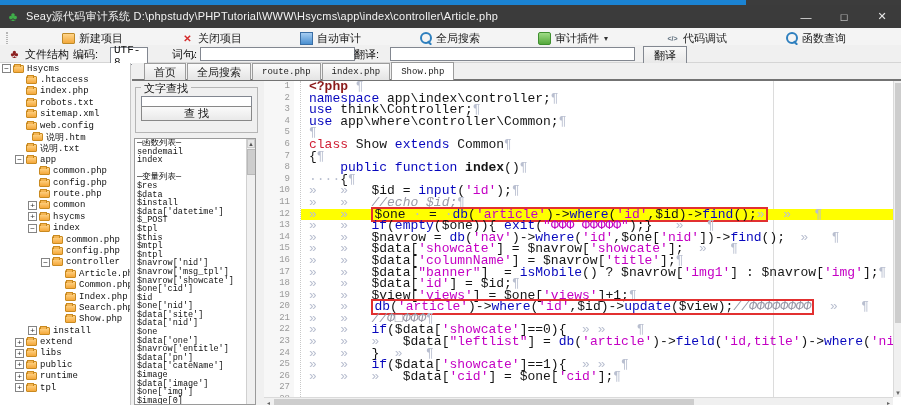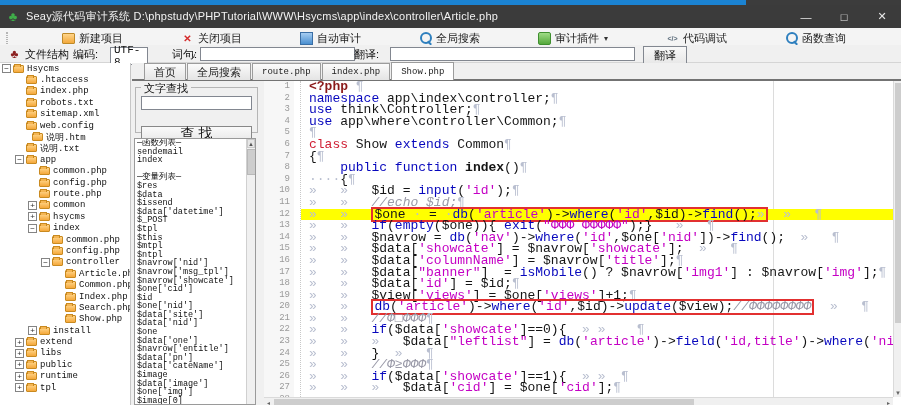--- a/index.html
+++ b/index.html
@@ -85,23 +85,23 @@
          border:1px solid #9c9c9c; border-bottom:none; background:linear-gradient(#fbfbfb,#e4e4e4);
          font-size:11px; color:#222; position:relative; top:1px; white-space:nowrap; }
   .tab.phpfile { font-family:"Liberation Mono","DejaVu Sans Mono",monospace; font-size:9px; }
   .tab.active { background:#fff; height:18px; z-index:2; }
 
   
   #midpanel { position:absolute; left:132px; top:81px; width:132px; bottom:0; background:#f0f0f0; }
   #groupbox { position:absolute; left:3px; top:6px; right:6px; height:46px; border:1px solid #b5b5b5; }
   #groupbox .gtitle { position:absolute; left:5px; top:-7px; background:#f0f0f0; padding:0 3px; font-size:11px; color:#111; }
   #find-input { position:absolute; left:5px; top:8px; right:5px; height:14px; }
-  #find-btn { position:absolute; left:5px; top:38px; right:5px; height:15px; border:1px solid #888;
+  #find-btn { position:absolute; left:5px; top:18px; right:5px; height:15px; border:1px solid #888;
               background:linear-gradient(#fafafa,#e9e9e9); display:flex; align-items:center; justify-content:center;
-              font-size:14px; color:#111; }
+              font-size:11px; color:#111; }
   #listbox { position:absolute; left:2px; top:57px; right:8px; bottom:0; background:#fff;
              border:1px solid #9a9a9a; overflow:hidden; }
   .lrow { height:8.6px; line-height:8.6px; font-family:"Liberation Mono","DejaVu Sans Mono",monospace;
           font-size:8.5px; color:#111; white-space:nowrap; padding-left:2px; }
   #list-vscroll { position:absolute; right:0; top:0; bottom:0; width:9px; background:#f0f0f0; border-left:1px solid #d0d0d0; }
   #list-vscroll .sarrow { height:9px; background:#e6e6e6; border:1px solid #c9c9c9; font-size:6px; color:#555;
           display:flex; align-items:center; justify-content:center; }
   #list-vscroll .sthumb { position:absolute; top:10px; left:0; width:9px; height:26px; background:#cdcdcd; border:1px solid #b8b8b8; }
 
   
@@ -389,21 +389,21 @@
   </div>
   <div id="listbox">
     <div id="list-rows">
         <div class="lrow">—函数列表—</div>
         <div class="lrow">sendemail</div>
         <div class="lrow">index</div>
         <div class="lrow"></div>
         <div class="lrow">—变量列表—</div>
         <div class="lrow">$res</div>
         <div class="lrow">$data</div>
-        <div class="lrow">$issend</div>
+        <div class="lrow">$install</div>
         <div class="lrow">$data['datetime']</div>
         <div class="lrow">$_POST</div>
         <div class="lrow">$tpl</div>
         <div class="lrow">$this</div>
         <div class="lrow">$mtpl</div>
         <div class="lrow">$ntpl</div>
         <div class="lrow">$navrow['nid']</div>
         <div class="lrow">$navrow['msg_tpl']</div>
         <div class="lrow">$navrow['showcate']</div>
         <div class="lrow">$one['cid']</div>
@@ -479,21 +479,20 @@
       <div class="cline"><span class="tk-w">»   »   </span><span class="tk-t">$data[</span><span class="tk-s">'showcate'</span><span class="tk-t">] = $navrow[</span><span class="tk-s">'showcate'</span><span class="tk-t">];</span><span class="tk-w">  »   ¶</span></div>
       <div class="cline"><span class="tk-w">»   »   </span><span class="tk-t">$data[</span><span class="tk-s">'columnName'</span><span class="tk-t">] = $navrow[</span><span class="tk-s">'title'</span><span class="tk-t">];</span><span class="tk-w">¶</span></div>
       <div class="cline"><span class="tk-w">»   »   </span><span class="tk-t">$data[</span><span class="tk-s">"banner"</span><span class="tk-t">]  = </span><span class="tk-k">isMobile</span><span class="tk-t">() ? $navrow[</span><span class="tk-s">'img1'</span><span class="tk-t">] : $navrow[</span><span class="tk-s">'img'</span><span class="tk-t">];</span><span class="tk-w">¶</span></div>
       <div class="cline"><span class="tk-w">»   »   </span><span class="tk-t">$data[</span><span class="tk-s">'id'</span><span class="tk-t">] = $id;</span><span class="tk-w">¶</span></div>
       <div class="cline"><span class="tk-w">»   »   </span><span class="tk-t">$view[</span><span class="tk-s">'views'</span><span class="tk-t">] = $one[</span><span class="tk-s">'views'</span><span class="tk-t">]+1;</span><span class="tk-w">¶</span></div>
       <div class="cline"><span class="tk-w">»   »   </span><span class="redbox"><span class="tk-k">db</span><span class="tk-t">(</span><span class="tk-s">'article'</span><span class="tk-t">)-&gt;</span><span class="tk-k">where</span><span class="tk-t">(</span><span class="tk-s">'id'</span><span class="tk-t">,$id)-&gt;</span><span class="tk-k">update</span><span class="tk-t">($view);</span><span class="tk-m">//ΦΦΦΦΦΦΦΦ</span></span><span class="tk-w">  »   ¶</span></div>
       <div class="cline"><span class="tk-w">»   »   </span><span class="tk-m">//Φ□ΦΦΦ</span><span class="tk-w">¶</span></div>
       <div class="cline"><span class="tk-w">»   »   </span><span class="tk-k">if</span><span class="tk-t">($data[</span><span class="tk-s">'showcate'</span><span class="tk-t">]==0){</span><span class="tk-w">  » »    ¶</span></div>
       <div class="cline"><span class="tk-w">»   »   »   </span><span class="tk-t">$data[</span><span class="tk-s">"leftlist"</span><span class="tk-t">] = </span><span class="tk-k">db</span><span class="tk-t">(</span><span class="tk-s">'article'</span><span class="tk-t">)-&gt;</span><span class="tk-k">field</span><span class="tk-t">(</span><span class="tk-s">'id,title'</span><span class="tk-t">)-&gt;</span><span class="tk-k">where</span><span class="tk-t">(</span><span class="tk-s">'nid'</span><span class="tk-t">,$one[</span><span class="tk-s">'nid'</span><span class="tk-t">])-&gt;</span><span class="tk-k">order</span><span class="tk-t">(</span><span class="tk-s">":</span></div>
       <div class="cline"><span class="tk-w">»   »   </span><span class="tk-t">}</span><span class="tk-w">  »   ¶</span></div>
-      <div class="cline"><span class="tk-w">»   »   </span><span class="tk-m">//Φ≥ΦΦΦ</span><span class="tk-w">¶</span></div>
       <div class="cline"><span class="tk-w">»   »   </span><span class="tk-k">if</span><span class="tk-t">($data[</span><span class="tk-s">'showcate'</span><span class="tk-t">]==1){</span><span class="tk-w">  » »  ¶</span></div>
       <div class="cline"><span class="tk-w">»   »   »   </span><span class="tk-t">$data[</span><span class="tk-s">'cid'</span><span class="tk-t">] = $one[</span><span class="tk-s">'cid'</span><span class="tk-t">];</span><span class="tk-w">¶</span></div>
     </div>
   <div id="ed-vscroll">
     <div class="vthumb"></div>
     <div class="va" style="bottom:0;">▼</div>
   </div>
   <div id="ed-hscroll">
     <div class="hthumb"></div>
     <div class="ha" style="left:0;">◂</div>

